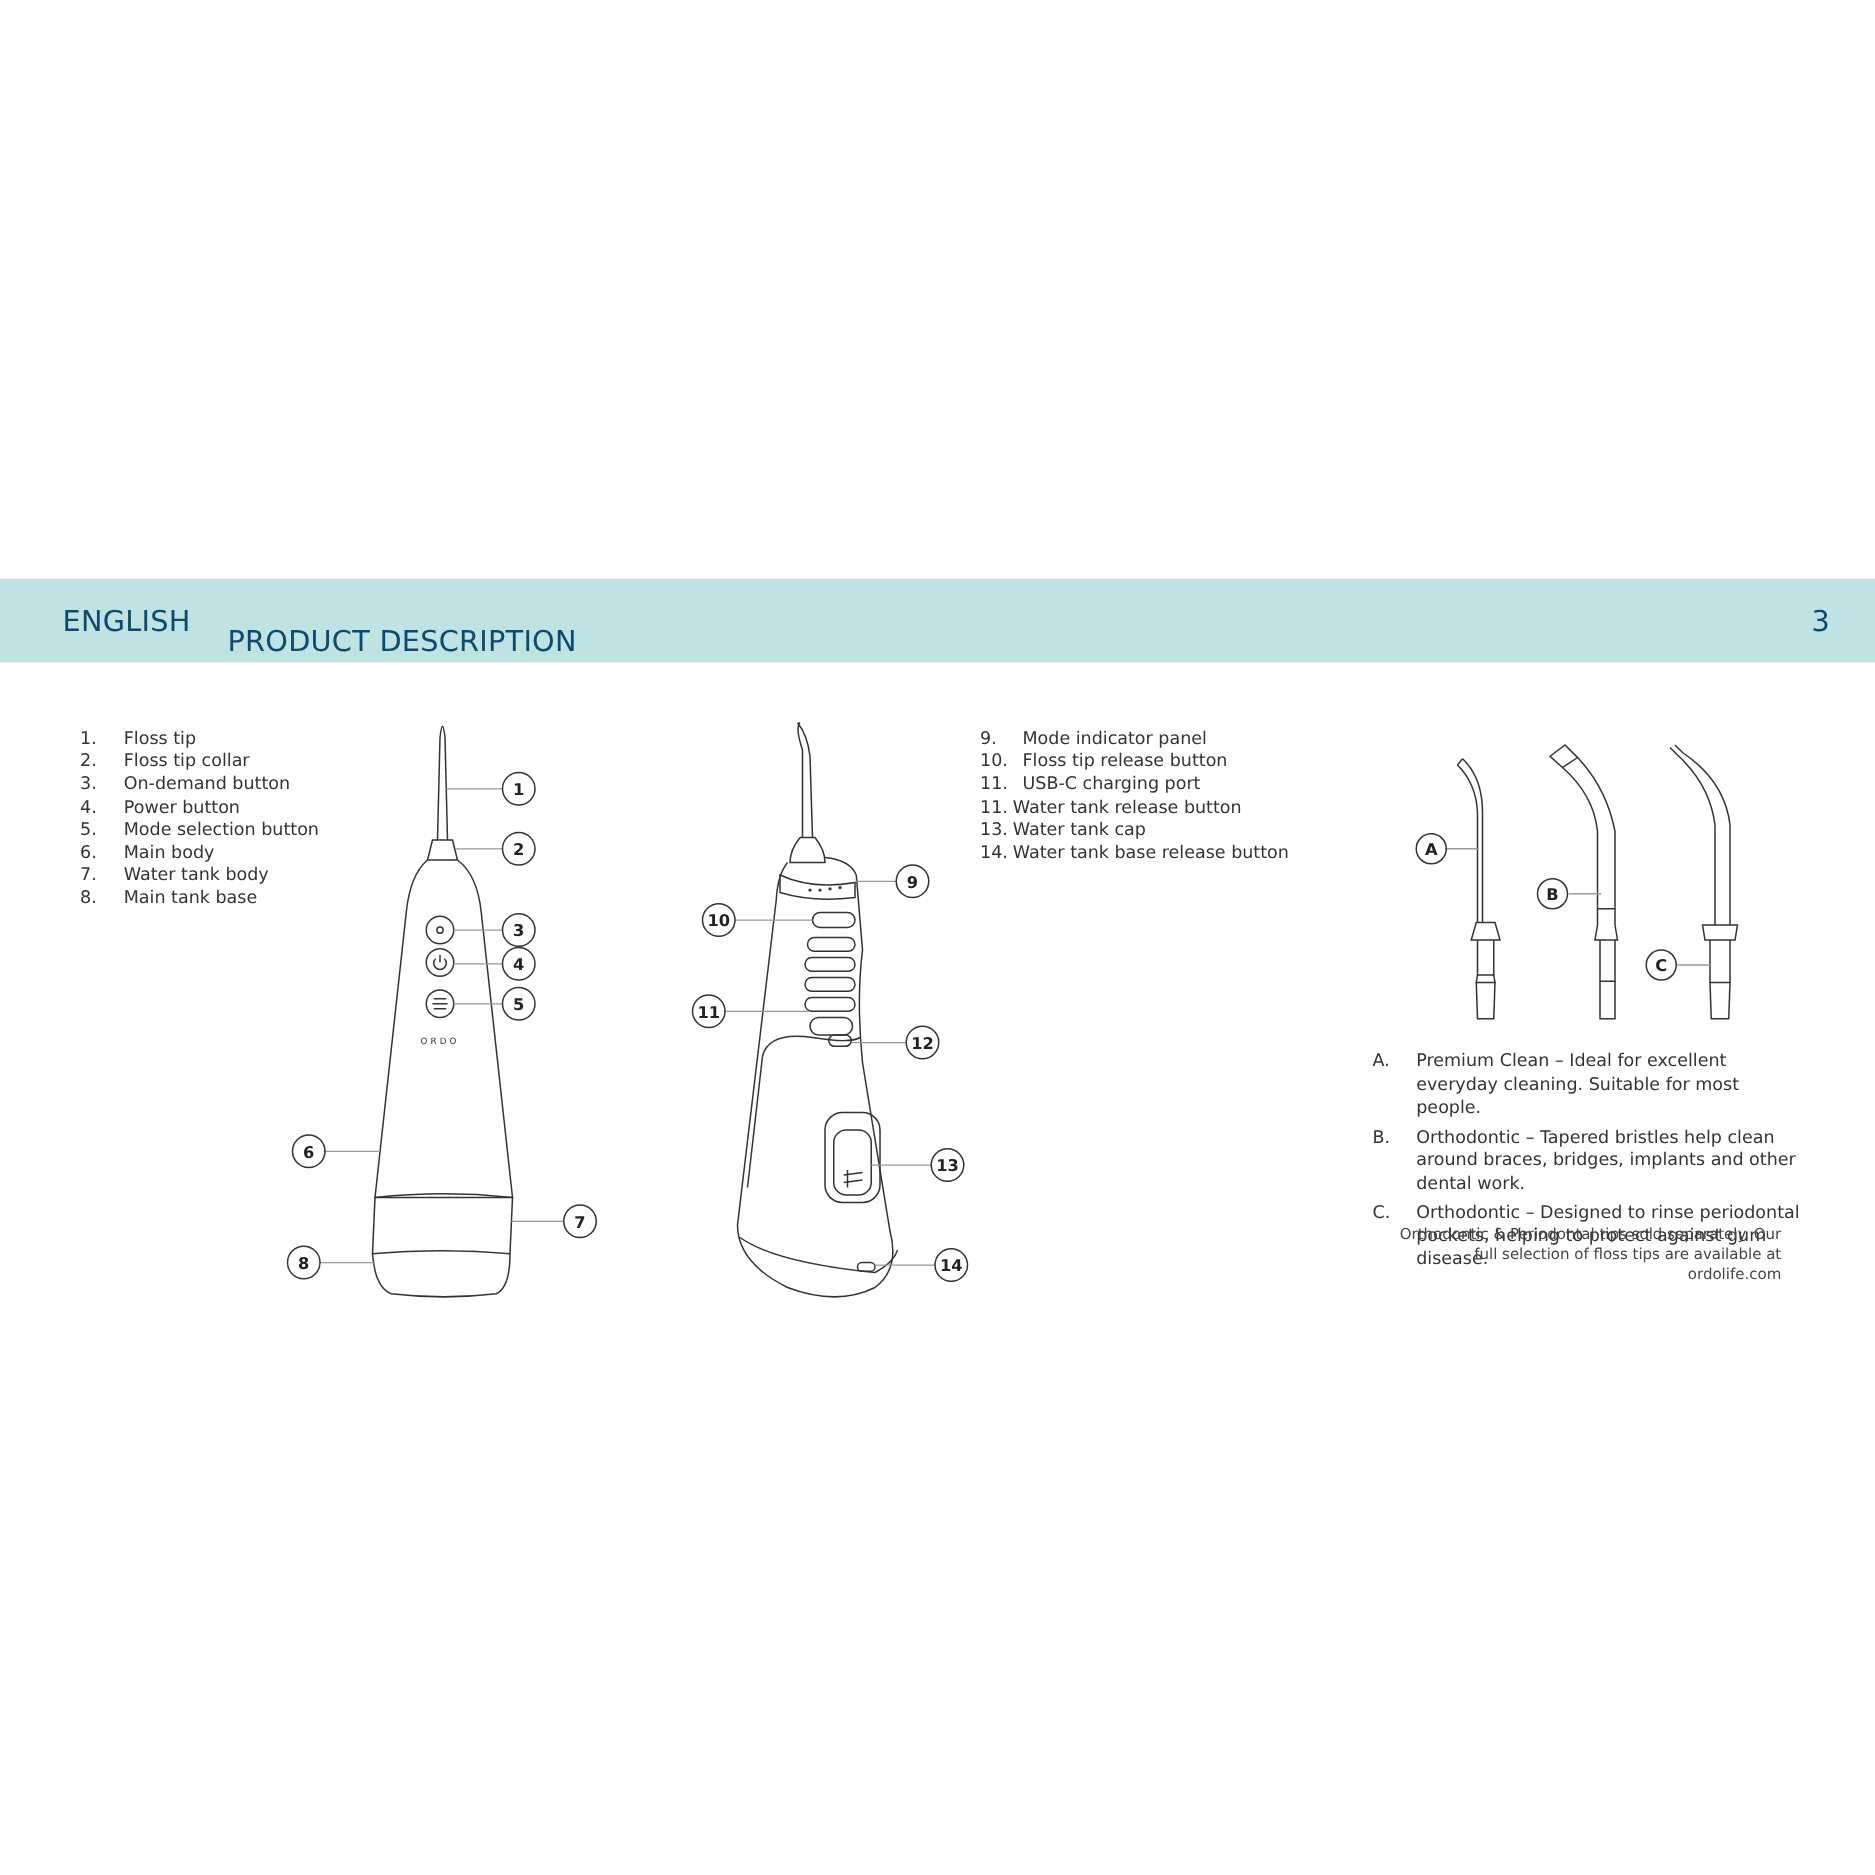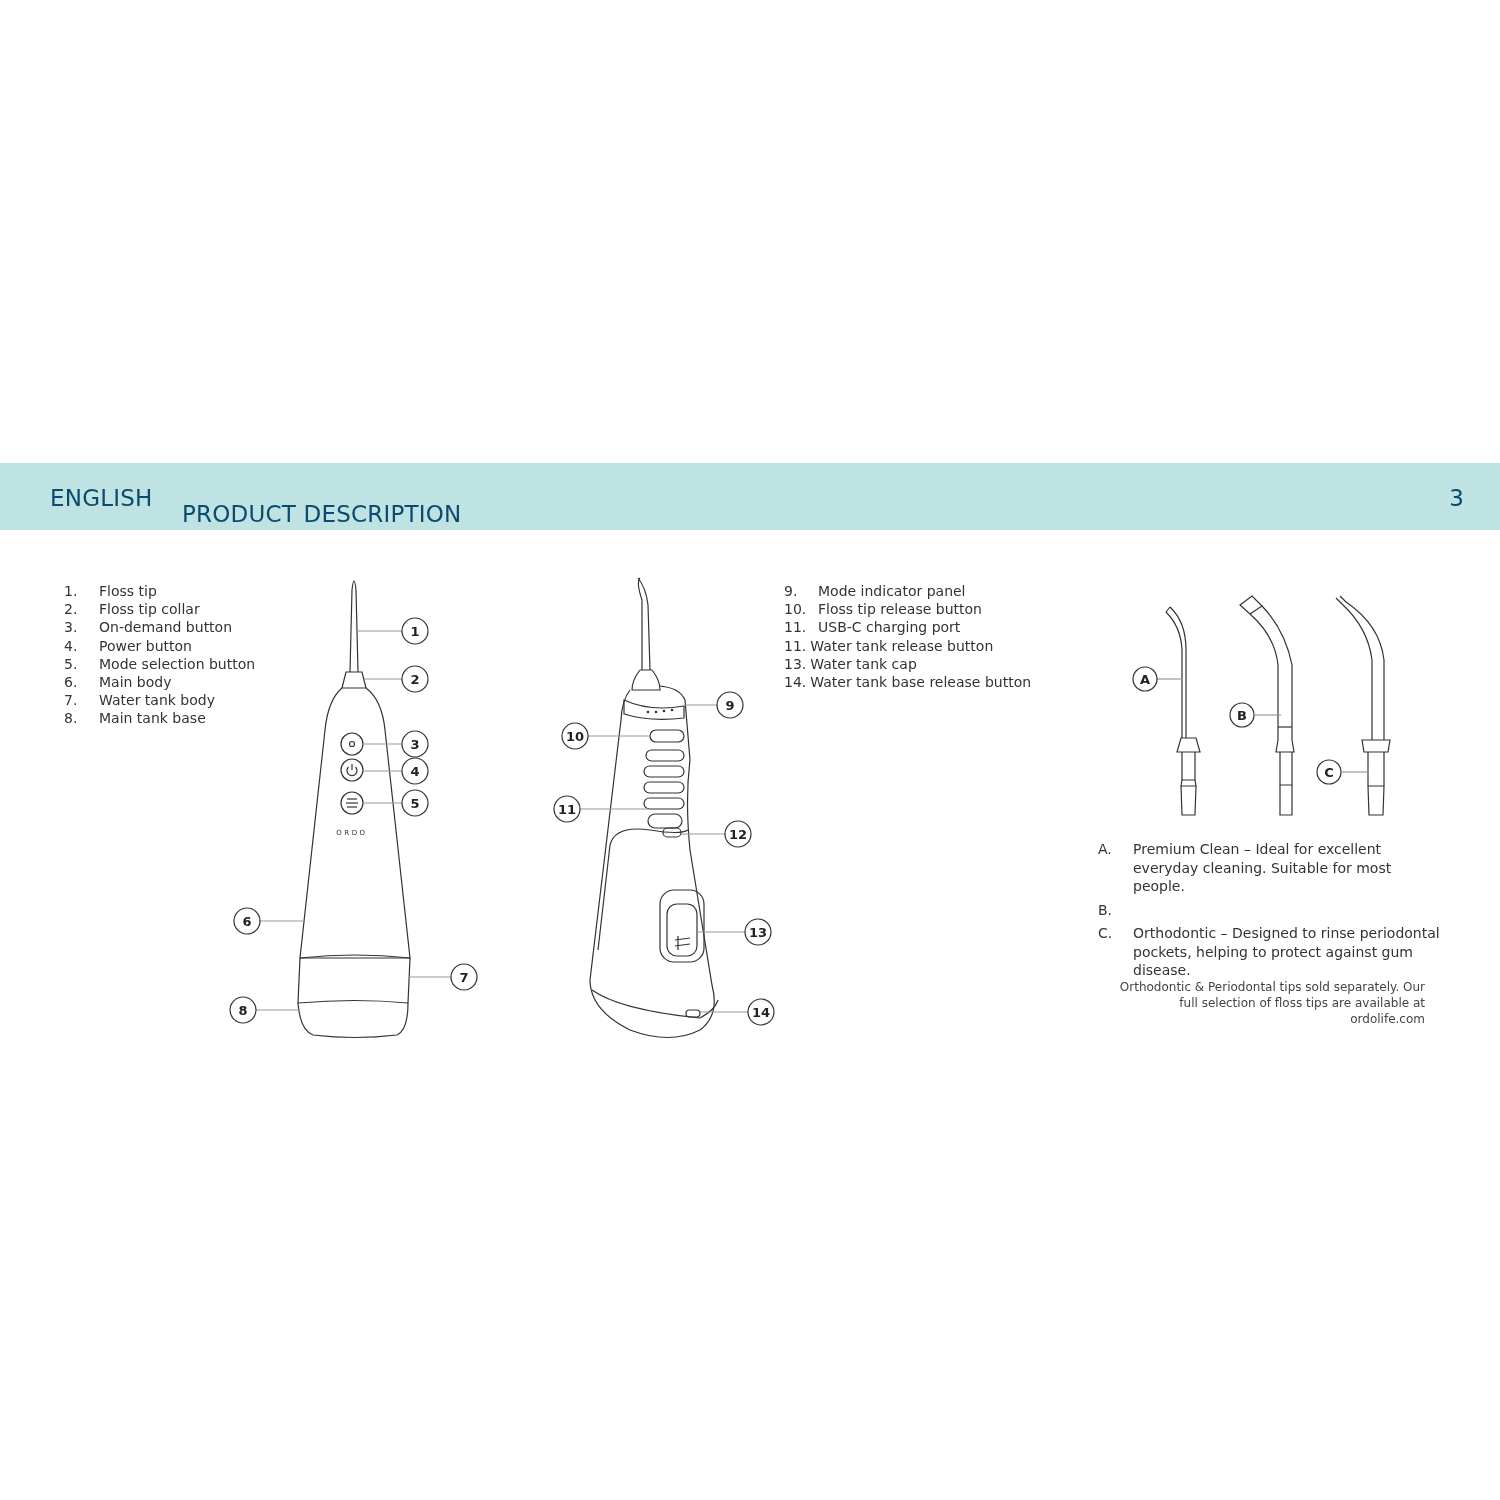--- a/index.html
+++ b/index.html
@@ -242,19 +242,20 @@
   </g>
 </svg>
 
 <div class="tips">
   <div class="tip">
     <span class="l">A.</span>
     <span class="t">Premium Clean – Ideal for excellent everyday cleaning. Suitable for most people.</span>
   </div>
   <div class="tip">
     <span class="l">B.</span>
+    <span class="t">Orthodontic – Tapered bristles help clean around braces, bridges, implants and other dental work.</span>
   </div>
   <div class="tip">
     <span class="l">C.</span>
     <span class="t">Orthodontic – Designed to rinse periodontal pockets, helping to protect against gum disease.</span>
   </div>
 </div>
 <div class="note">Orthodontic &amp; Periodontal tips sold separately. Our full selection of floss tips are available at ordolife.com</div>
 
 </body></html>

